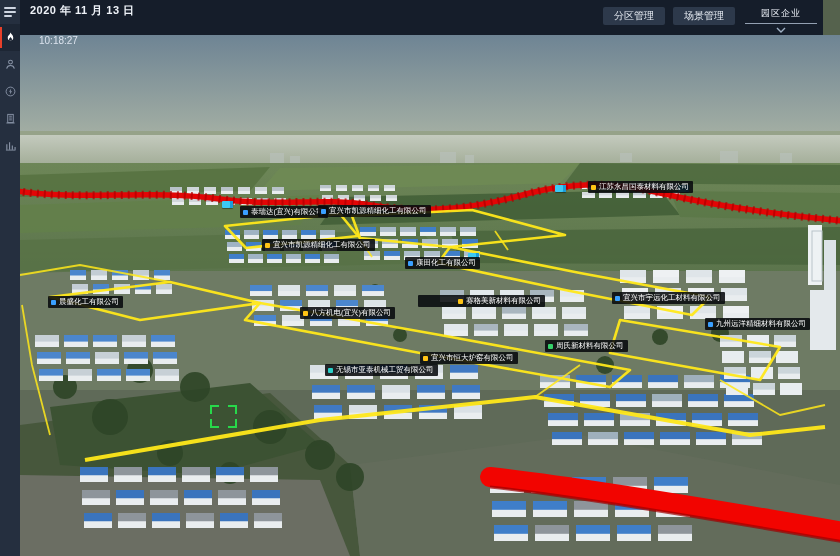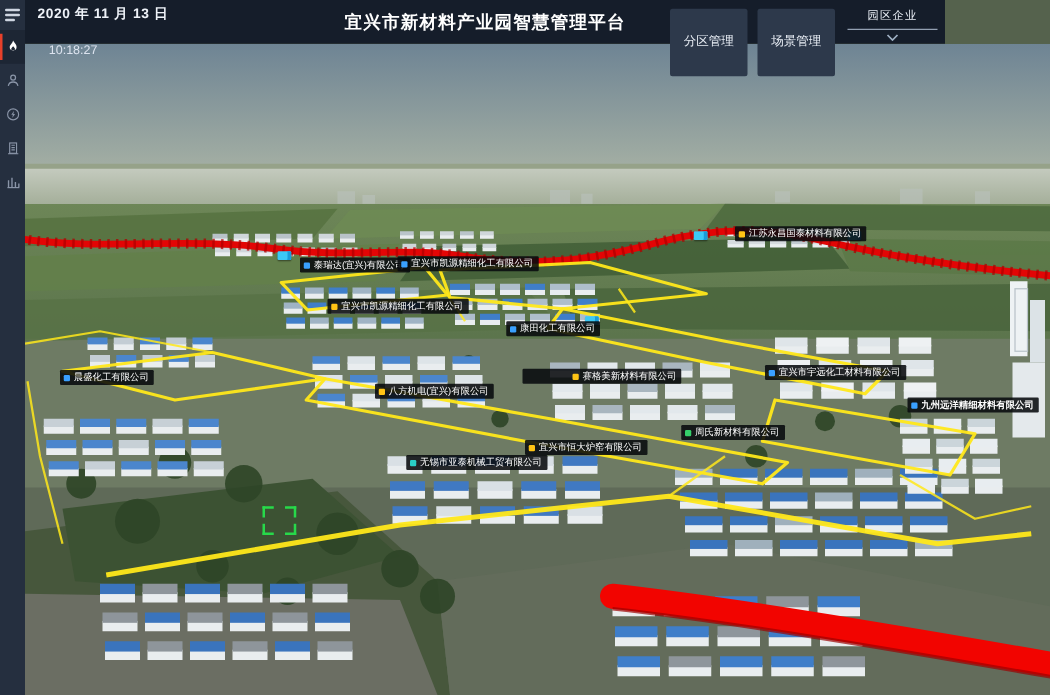--- a/index.html
+++ b/index.html
@@ -12,28 +12,28 @@
   .hamburger i{display:block;height:2px;margin-bottom:2px;background:#cfd6e2;border-radius:1px;}
   .hamburger i:last-child{width:8px;}
   .side-nav{position:absolute;left:0;top:24px;width:20px;}
   .side-item{position:relative;height:27px;display:flex;align-items:center;justify-content:center;
              color:#8a95a8;cursor:pointer;}
   .side-item svg{width:11px;height:11px;}
   .side-item.active{color:#ffffff;background:#1d2634;}
   .side-item.active::before{content:"";position:absolute;left:0;top:3px;bottom:3px;width:2px;background:#e8402a;}
 
   
-  .topbar{position:absolute;left:20px;top:0;width:736px;height:35px;background:#151d2a;z-index:25;}
+  .topbar{position:absolute;left:20px;top:0;width:803px;height:35px;background:#151d2a;z-index:25;}
   .datetime{position:absolute;left:10px;top:3px;color:#eef2f8;}
   .date{font-size:11px;font-weight:bold;letter-spacing:.5px;}
   .time{font-size:10px;margin-top:17px;margin-left:9px;color:#dce3ee;}
   .title{position:absolute;left:50%;top:9px;transform:translateX(-50%);margin:0;
          font-size:14px;font-weight:bold;color:#ffffff;letter-spacing:1px;white-space:nowrap;}
   .actions{position:absolute;right:6px;top:0;height:35px;display:flex;align-items:flex-start;}
-  .actions button{margin:7px 4px 0 4px;padding:21px 11px;background:#2d394b;color:#e8edf4;
+  .actions button{margin:7px 4px 0 4px;padding:3px 11px;background:#2d394b;color:#e8edf4;
                   border:none;border-radius:2px;font-size:10px;font-family:inherit;cursor:pointer;line-height:12px;}
   .dropdown{width:72px;margin:2px 0 0 6px;text-align:center;cursor:pointer;}
   .dropdown .dlabel{font-size:9px;color:#e9eef5;letter-spacing:1px;}
   .dropdown .underline{height:1px;background:#93a0b2;margin-top:3px;}
   .dropdown .chev{display:block;margin:3px auto 0;width:10px;height:6px;color:#9fb0c4;}
 
   
   .map{position:absolute;left:20px;top:35px;width:820px;height:521px;overflow:hidden;cursor:grab;}
   .map svg{position:absolute;left:0;top:0;}
   .parcel{fill:none;stroke:var(--parcel,#ffe81a);stroke-width:2.6;stroke-linejoin:round;opacity:.95;}
@@ -100,21 +100,20 @@
           </svg>
       </div>
     </nav>
   </aside>
 
   <header class="topbar">
     <div class="datetime">
       <div class="date">2020 年 11 月 13 日</div>
       <div class="time">10:18:27</div>
     </div>
-    <h1 class="title">宜兴市新材料产业园智慧管理平台</h1>
     <div class="actions">
       <button>分区管理</button>
       <button>场景管理</button>
       <div class="dropdown">
         <span class="dlabel">园区企业</span>
         <div class="underline"></div>
         <svg class="chev" viewBox="0 0 10 6">
             <path d="M1 1l4 4 4-4" fill="none" stroke="currentColor" stroke-width="1.4"></path>
           </svg>
       </div>
@@ -696,21 +695,21 @@
           <span>赛格美新材料有限公司</span>
         </div>
         <div class="tag" style="left: 28px; top: 261px;">
           <span class="ticon" style="background: rgb(58, 160, 255);"></span>
           <span>晨盛化工有限公司</span>
         </div>
         <div class="tag" style="left: 592px; top: 257px;">
           <span class="ticon" style="background: rgb(58, 160, 255);"></span>
           <span>宜兴市宇远化工材料有限公司</span>
         </div>
-        <div class="tag" style="left: 706px; top: 283px; font-weight: bold;">
+        <div class="tag" style="left: 685px; top: 283px;">
           <span class="ticon" style="background: rgb(58, 160, 255);"></span>
           <span>九州远洋精细材料有限公司</span>
         </div>
         <div class="tag" style="left: 525px; top: 305px;">
           <span class="ticon" style="background: rgb(53, 208, 106);"></span>
           <span>周氏新材料有限公司</span>
         </div>
         <div class="tag" style="left: 400px; top: 317px;">
           <span class="ticon" style="background: rgb(255, 196, 21);"></span>
           <span>宜兴市恒大炉窑有限公司</span>

